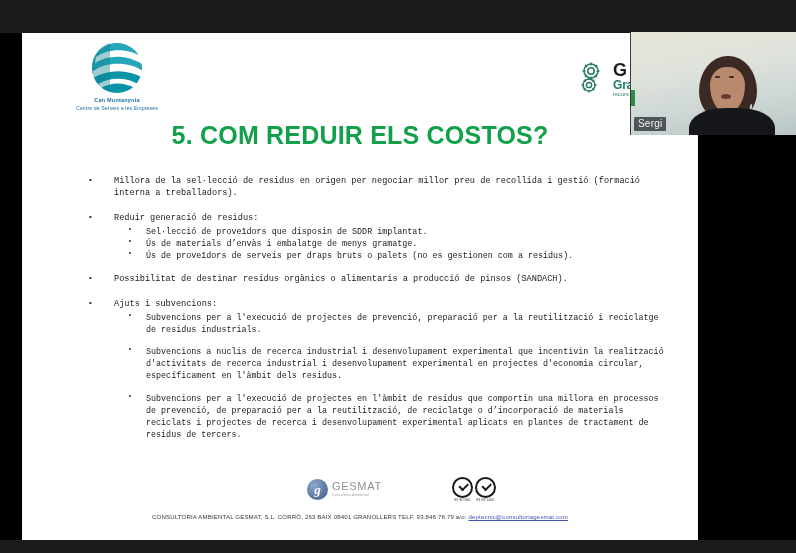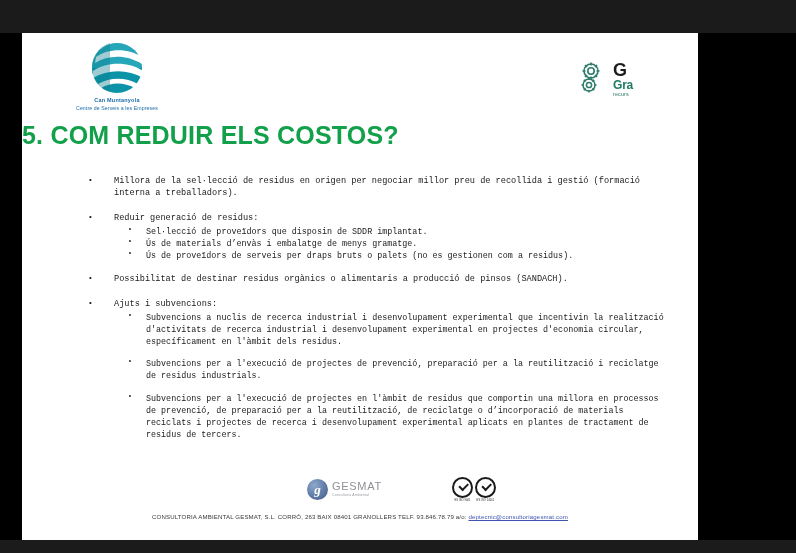--- a/index.html
+++ b/index.html
@@ -119,21 +119,21 @@
     line-height: 1.2;
     letter-spacing: .1px;
   }
 
   
   .slide-title {
     position: absolute;
     left: 0;
     top: 88px;
     width: 676px;
-    text-align: left;
+    text-align: center;
     font-size: 25px;
     font-weight: bold;
     color: #12a04a;
     letter-spacing: .2px;
   }
 
   
   .body-area {
     position: absolute;
     left: 62px;
@@ -441,22 +441,22 @@
           </ul>
         </li>
 
         <li>
           <span>Possibilitat de destinar residus orgànics o alimentaris a producció de pinsos (SANDACH).</span>
         </li>
 
         <li class="tight">
           <span>Ajuts i subvencions:</span>
           <ul class="lvl2 spaced">
+            <li><span>Subvencions per a l'execució de projectes de prevenció, preparació per a la reutilització i reciclatge de residus industrials.</span></li>
             <li><span>Subvencions a nuclis de recerca industrial i desenvolupament experimental que incentivin la realització d'activitats de recerca industrial i desenvolupament experimental en projectes d'economia circular, específicament en l'àmbit dels residus.</span></li>
-            <li><span>Subvencions per a l'execució de projectes de prevenció, preparació per a la reutilització i reciclatge de residus industrials.</span></li>
             <li><span>Subvencions per a l'execució de projectes en l'àmbit de residus que comportin una millora en processos de prevenció, de preparació per a la reutilització, de reciclatge o d’incorporació de materials reciclats i projectes de recerca i desenvolupament experimental aplicats en plantes de tractament de residus de tercers.</span></li>
           </ul>
         </li>
 
       </ul>
     </div>
 
     <div class="footer-logos">
 
       <div class="gesmat-logo">
@@ -479,14 +479,29 @@
       </div>
 
     </div>
 
     <div class="footer-bar">
       <span>CONSULTORIA AMBIENTAL GESMAT, S.L.   CORRÓ, 263 BAIX  08401 GRANOLLERS TELF. 93.846.78.79 a/o: </span><span class="mail">deptecnic@consultoriagesmat.com</span>
     </div>
 
   </div>
 
+  <div id="video-tile">
+    <div class="vid-bg"></div>
+    <div class="vid-green-edge"></div>
+    <div class="vid-person">
+      <div class="vid-hair"></div>
+      <div class="vid-face"></div>
+      <div class="vid-eye-l"></div>
+      <div class="vid-eye-r"></div>
+      <div class="vid-mouth"></div>
+      <div class="vid-strap"></div>
+      <div class="vid-body"></div>
+    </div>
+    <div class="vid-name">Sergi</div>
+    <div class="vid-shadow"></div>
+  </div>
 
 </div>
 
 </body></html>

